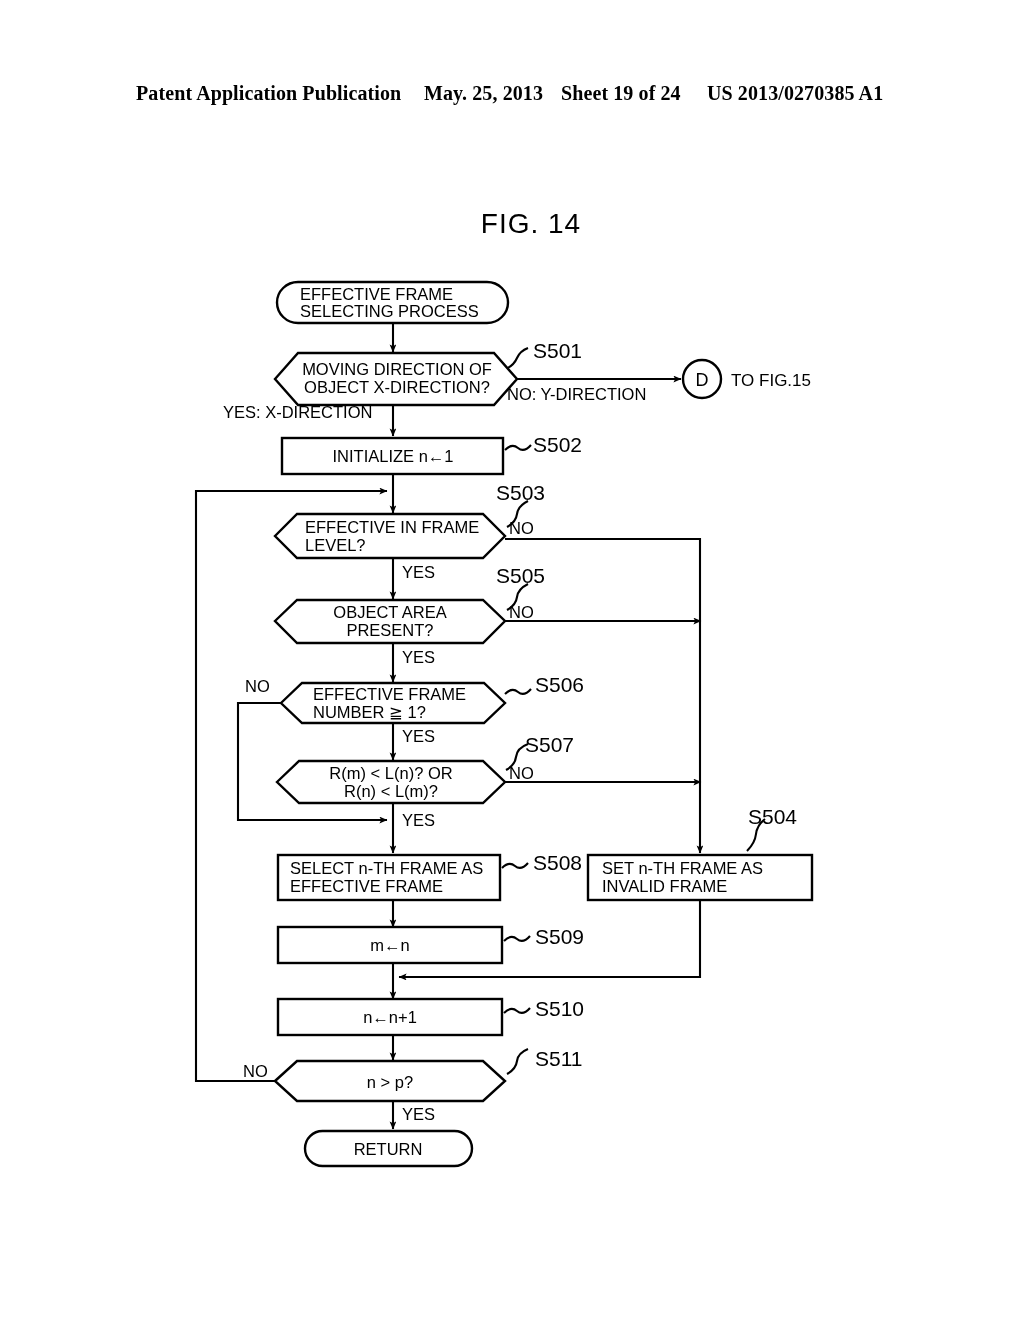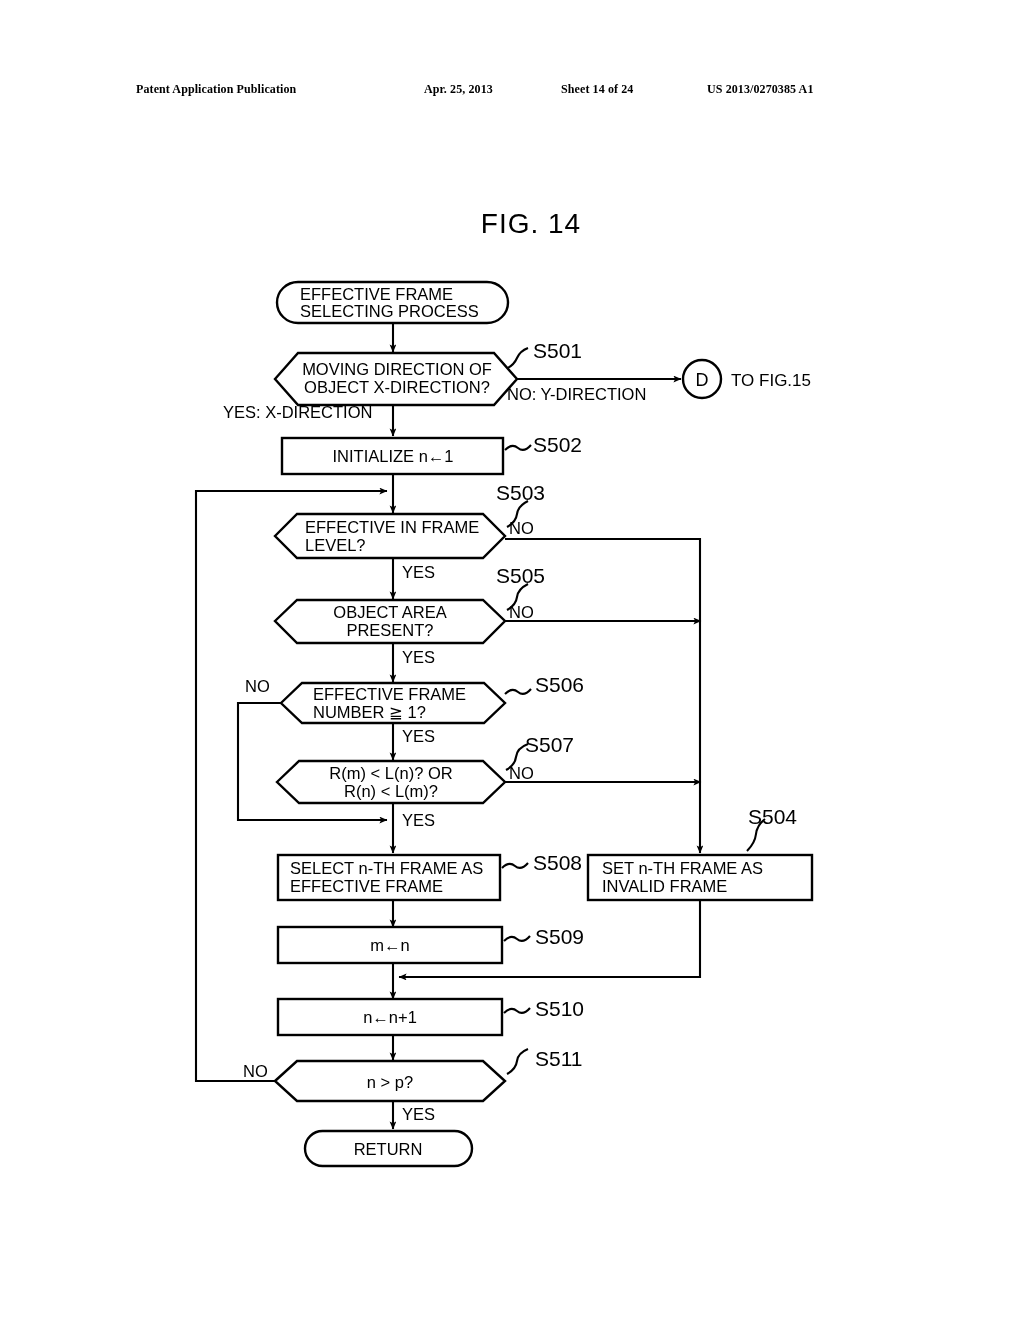--- a/index.html
+++ b/index.html
@@ -24,21 +24,21 @@
   }
   
   #pub-header {
     position: absolute;
     left: 0;
     top: 82px;
     width: 1024px;
     height: 26px;
     font-family: "Liberation Serif", serif;
     font-weight: bold;
-    font-size: 12px;
+    font-size: 20px;
     letter-spacing: 0.1px;
     white-space: nowrap;
   }
   #pub-header span { position: absolute; top: 0; }
   .hdr-pub   { left: 136px; }
   .hdr-date  { left: 424px; }
   .hdr-sheet { left: 561px; }
   .hdr-num   { left: 707px; }
 
   
@@ -106,22 +106,22 @@
     font-size: 17px;
   }
 </style>
 </head>
 <body>
 
 <div id="page">
 
   <div id="pub-header">
     <span class="hdr-pub">Patent Application Publication</span>
-    <span class="hdr-date">Apr. 25, 2013</span>
-    <span class="hdr-sheet">Sheet 14 of 24</span>
+    <span class="hdr-date">May. 25, 2013</span>
+    <span class="hdr-sheet">Sheet 19 of 24</span>
     <span class="hdr-num">US 2013/0270385 A1</span>
   </div>
 
   <div id="fig-title">FIG. 14</div>
 
   <svg id="flow-svg" viewBox="0 0 1024 1320">
     <defs>
       <marker id="arrowhead" markerWidth="9" markerHeight="9" refX="7.6" refY="3.4" orient="auto" markerUnits="userSpaceOnUse">
         <path d="M0,0 L8,3.4 L0,6.8 L1.8,3.4 Z" fill="#000000"></path>
       </marker>

